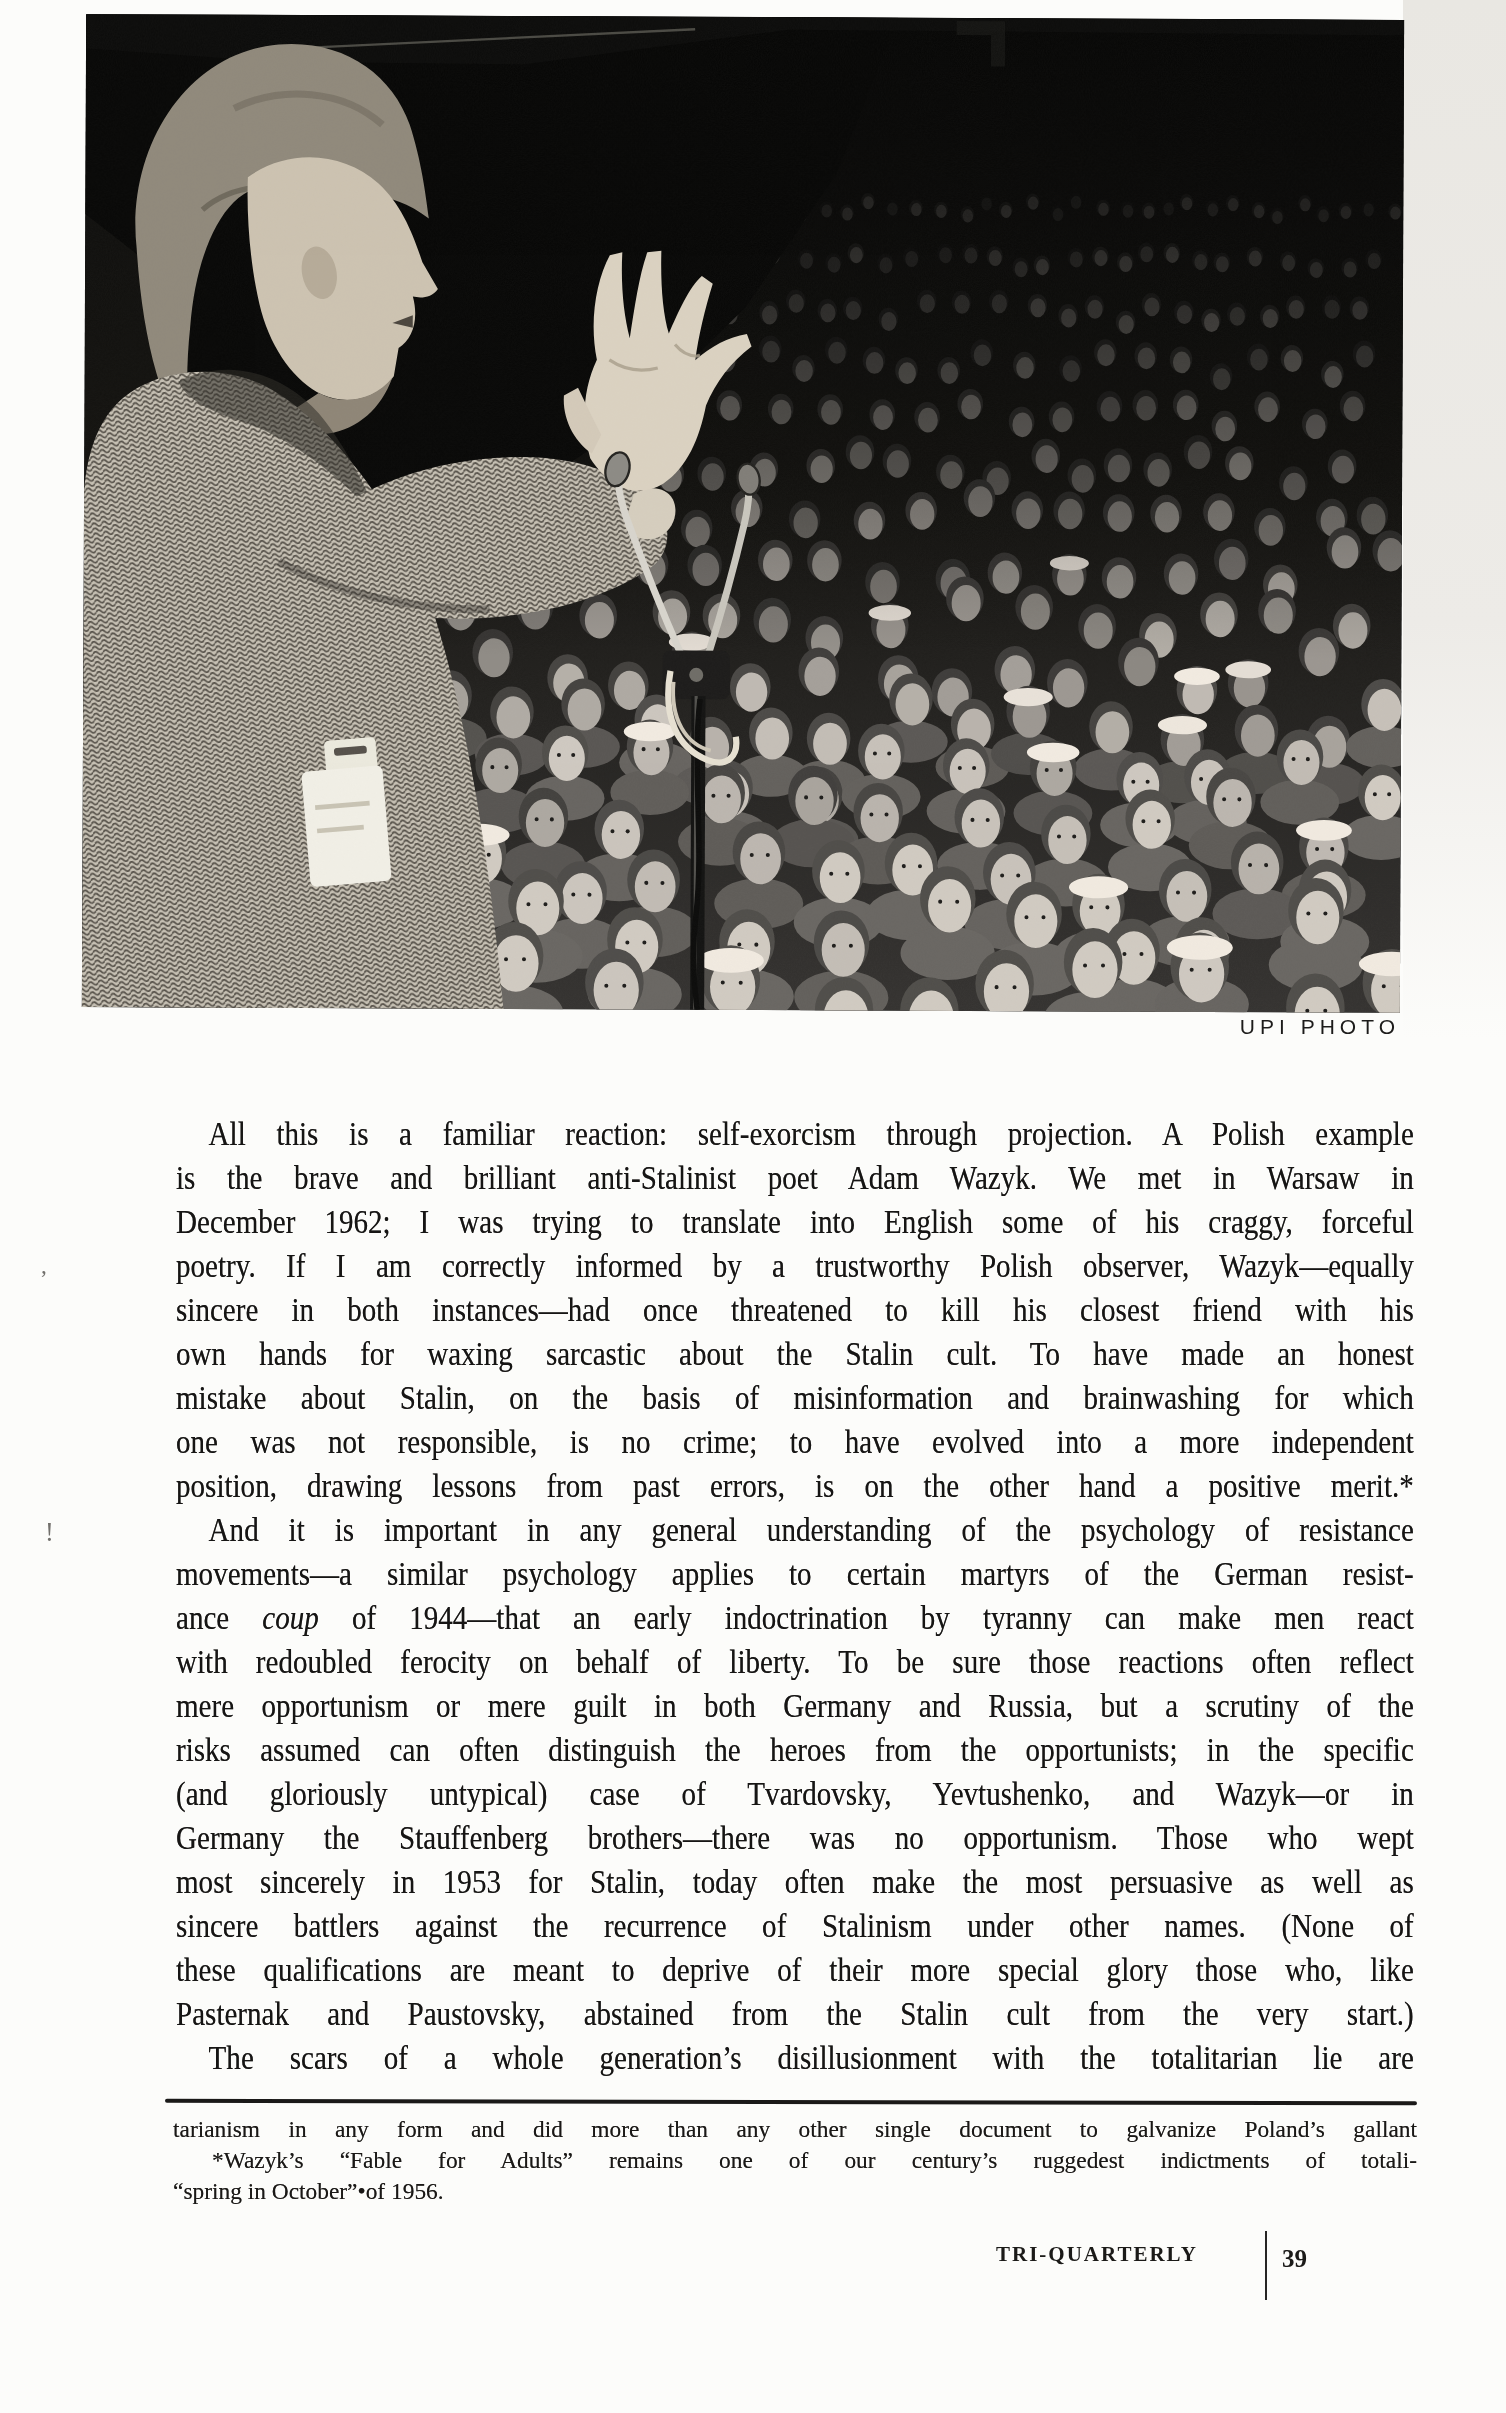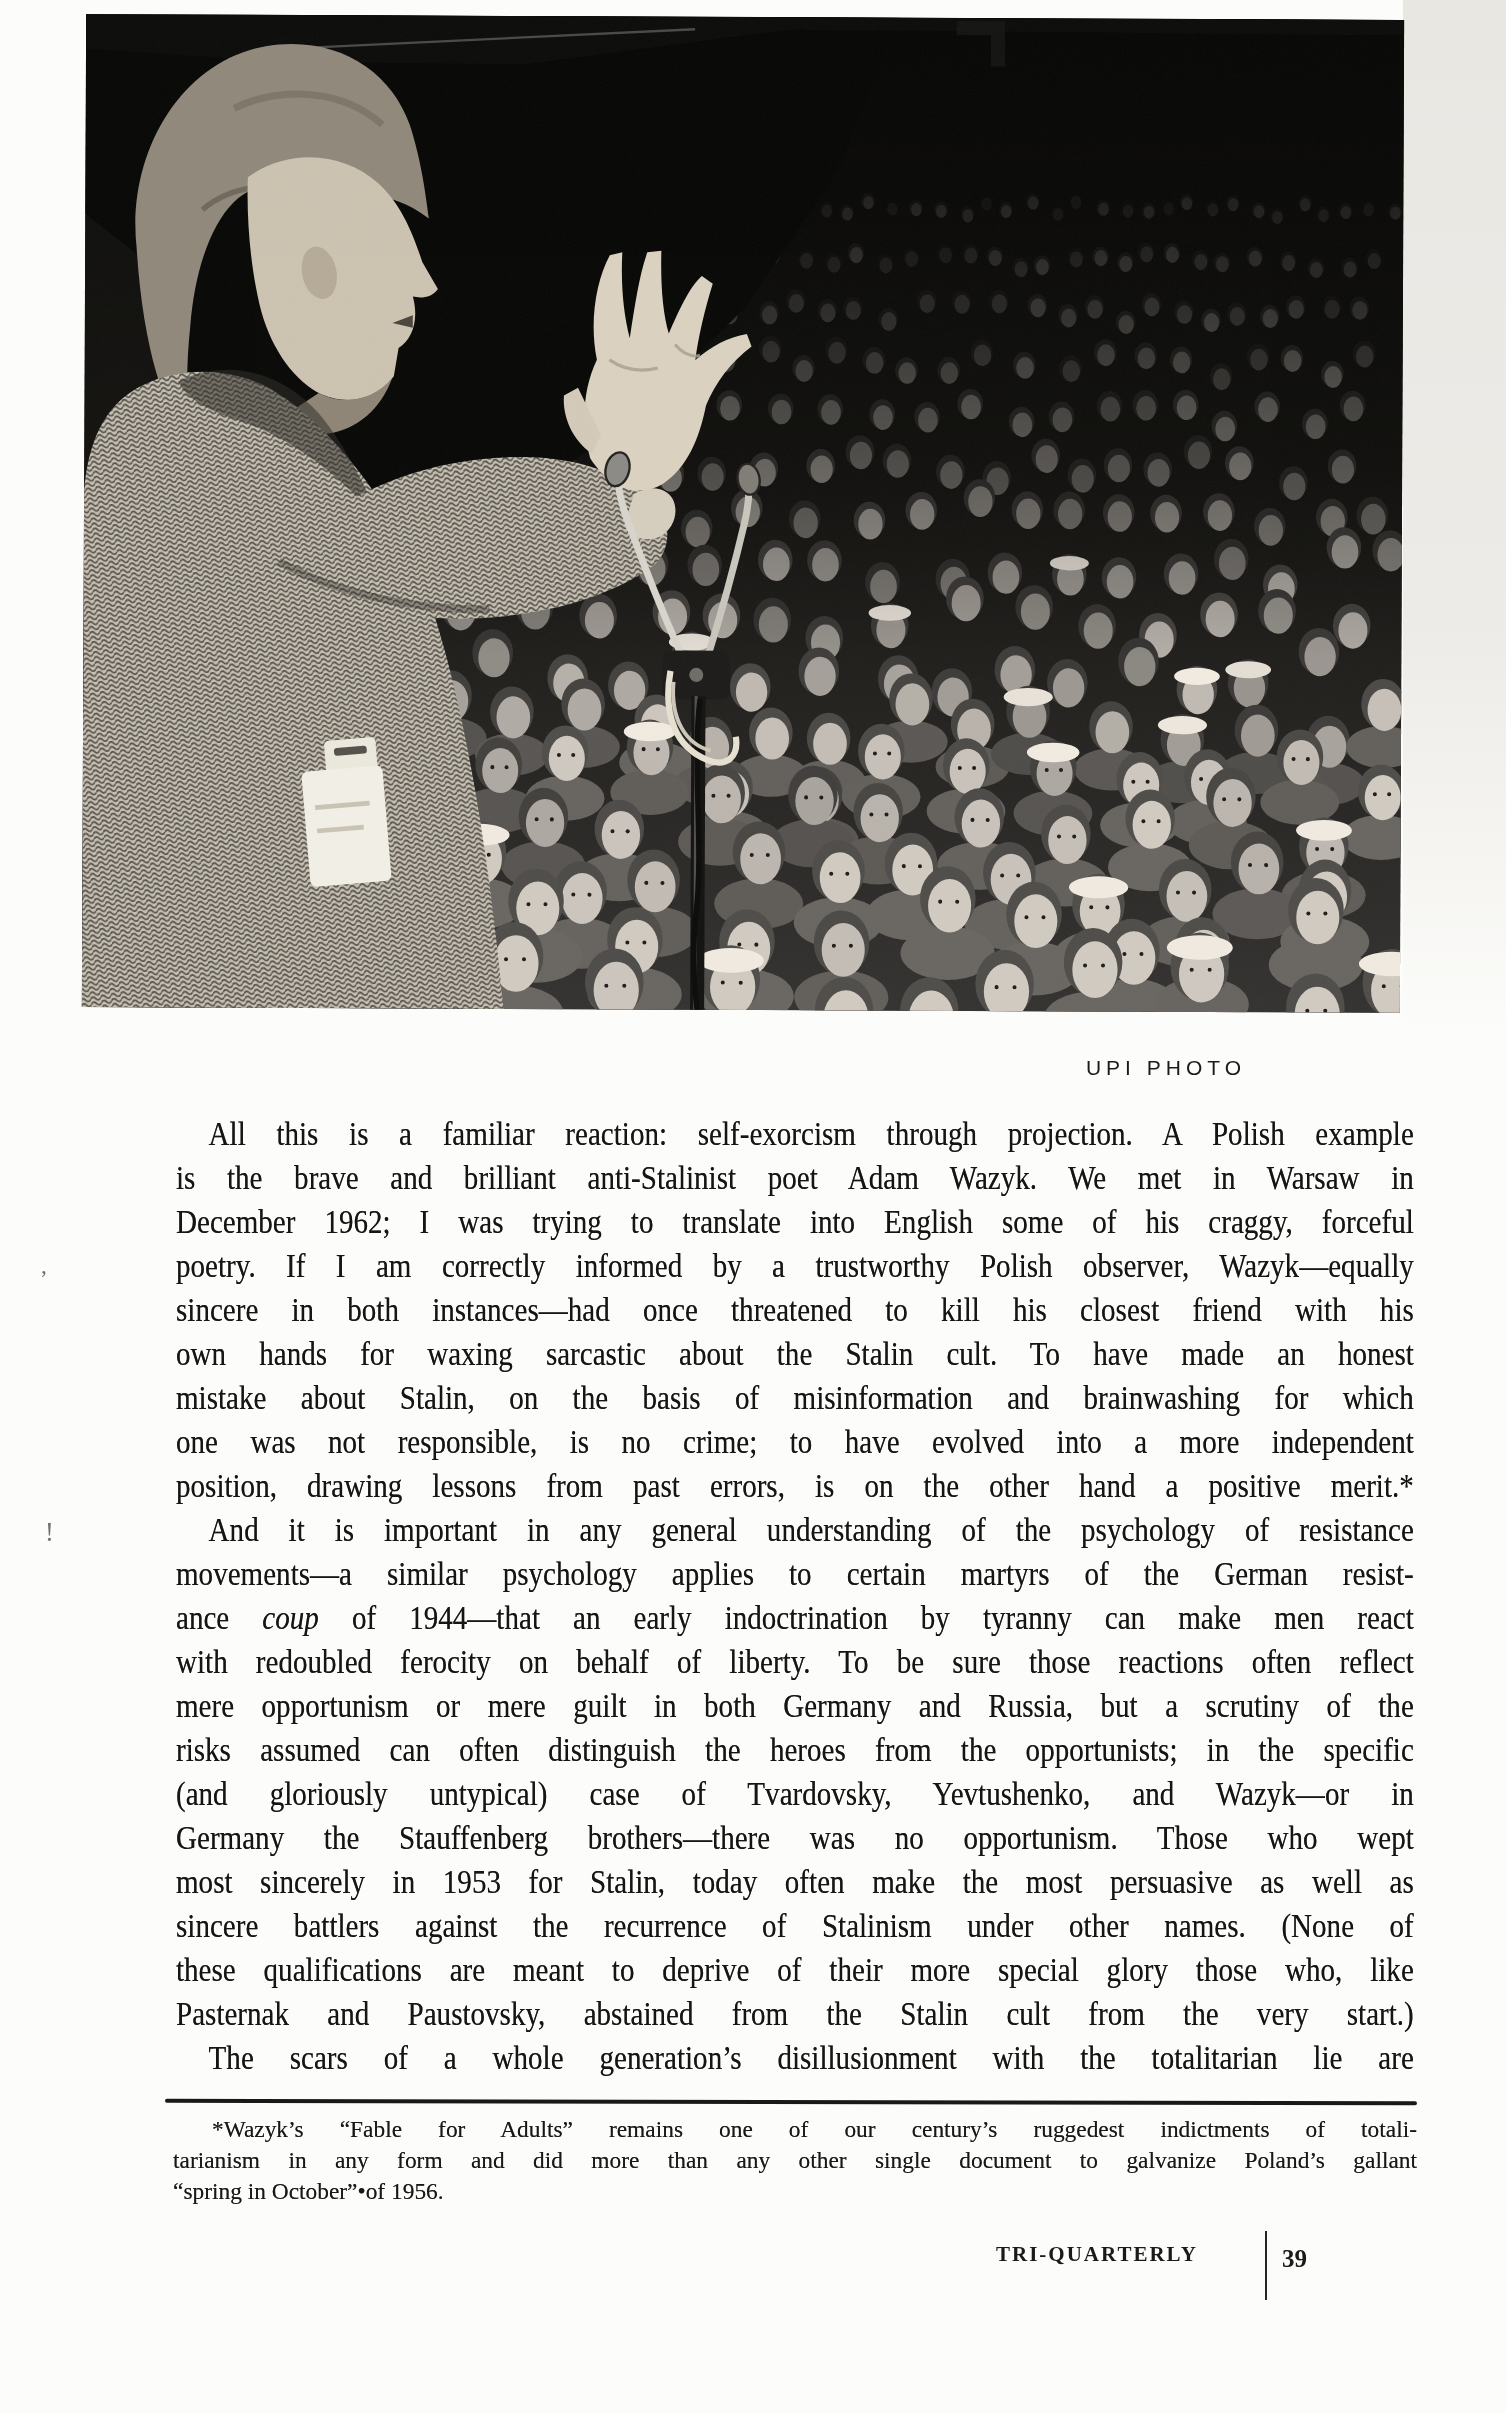--- a/index.html
+++ b/index.html
@@ -12,21 +12,21 @@
   .edge-band{
     position:absolute;left:1403px;top:0;width:103px;height:1038px;
     background:linear-gradient(180deg,#e9e7e2 0%,#edebe7 60%,rgba(252,252,250,0) 100%);
   }
   .photo{
     position:absolute;left:84px;top:17px;width:1318px;height:993px;
     background:#0d0d0c;transform:rotate(0.25deg);
   }
   .photo svg{display:block;width:100%;height:100%;}
   .credit{
-    position:absolute;left:932px;top:1056px;width:468px;text-align:center;
+    position:absolute;left:932px;top:1015px;width:468px;text-align:right;
     font-family:"Liberation Sans", sans-serif;font-size:21px;letter-spacing:5px;
     color:#1c1b1a;font-weight:500;
   }
   .body-text{
     position:absolute;left:176px;top:1112px;width:1405px;
     transform:scaleX(0.881);transform-origin:0 0;
     font-size:33px;color:#161514;
     text-shadow:0 0 0.5px rgba(22,20,18,0.65);
   }
   .body-text .line{
@@ -1007,22 +1007,22 @@
     <div class="par">
 
     <div class="line first last">The scars of a whole generation’s disillusionment with the totalitarian lie are</div>
       </div>
   </div>
 
   <div class="rule"></div>
 
   <div class="footnote">
 
-  <div class="line first">*Wazyk’s “Fable for Adults” remains one of our century’s ruggedest indictments of totali-</div>
-      <div class="line">tarianism in any form and did more than any other single document to galvanize Poland’s gallant</div>
+  <div class="line">tarianism in any form and did more than any other single document to galvanize Poland’s gallant</div>
+      <div class="line first">*Wazyk’s “Fable for Adults” remains one of our century’s ruggedest indictments of totali-</div>
       <div class="line last">“spring in October”•of 1956.</div>
     </div>
 
   <div class="mark mark1">,</div>
   <div class="mark mark2">!</div>
 
   <div class="footer-journal">TRI-QUARTERLY</div>
   <div class="footer-bar"></div>
   <div class="footer-page">39</div>
 

